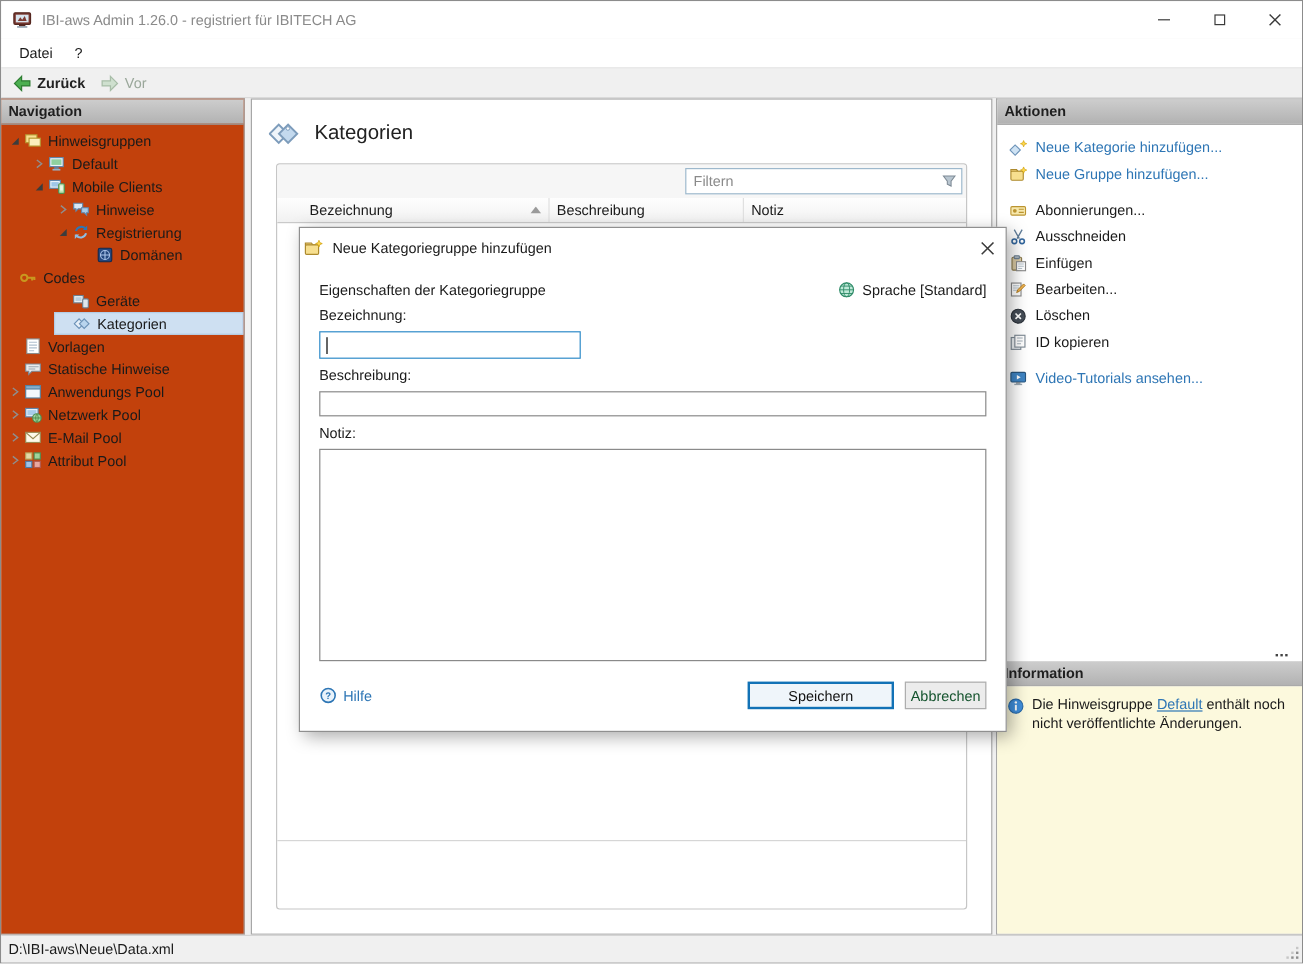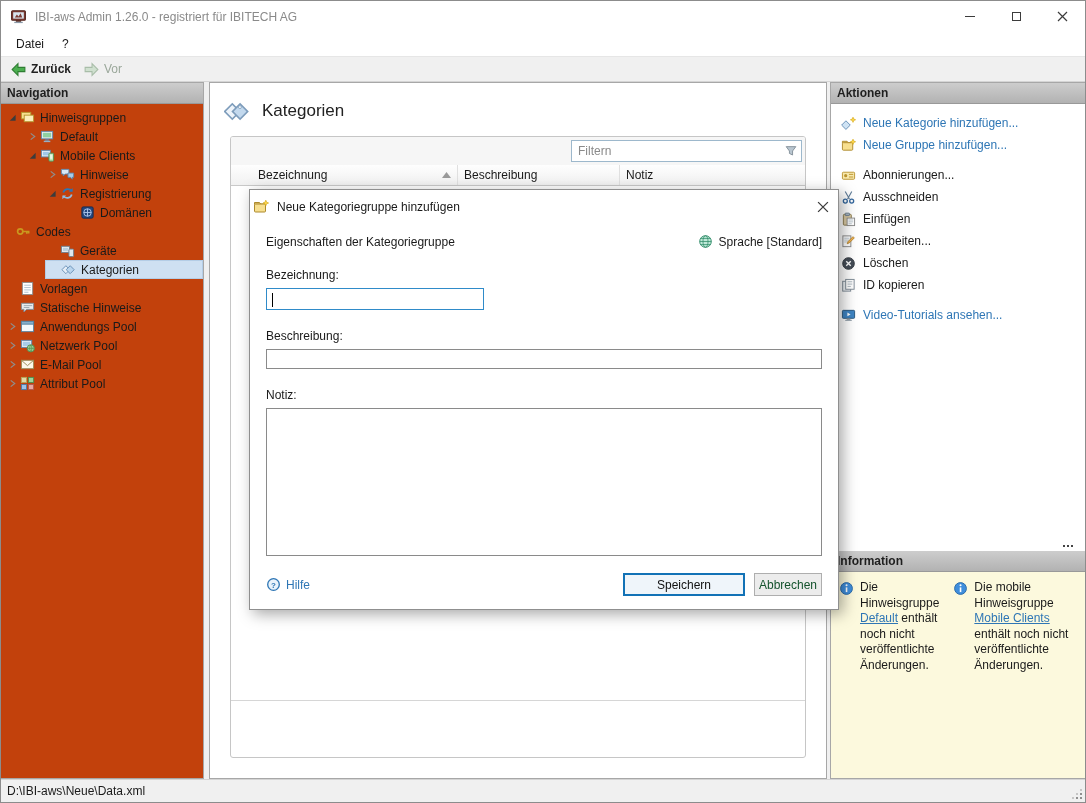--- a/index.html
+++ b/index.html
@@ -69,21 +69,21 @@
 .statusbar{flex:0 0 23px;background:#f0f0f0;border-top:1px solid #d4d4d4;display:flex;align-items:center;padding-left:6px;position:relative}
 .grip{position:absolute;right:2px;bottom:2px;width:11px;height:11px}
 .grip::before{content:"";position:absolute;left:8px;top:8px;width:2px;height:2px;background:#8f8f8f;box-shadow:0 -4px 0 #8f8f8f,-4px 0 0 #8f8f8f,0 -8px 0 #c6c6c6,-8px 0 0 #c6c6c6,-4px -4px 0 #c6c6c6}
 
 .dialog{position:absolute;left:248px;top:188px;width:590px;height:421px;background:#fff;border:1px solid #8f8f8f;box-shadow:4px 4px 14px rgba(0,0,0,.35);z-index:50;display:flex;flex-direction:column;padding:0 16px 13px}
 .dlg-titlebar{flex:0 0 34px;display:flex;align-items:center;margin:0 -16px;padding:0 3px}
 .dlg-title{margin-left:8px}
 .dlg-close{margin-left:auto;width:24px;height:24px;display:flex;align-items:center;justify-content:center}
 .dlg-props{display:flex;justify-content:space-between;align-items:center;margin-top:10px}
 .lang{display:flex;align-items:center;gap:6px}
-.fld-label{margin-top:19px}
+.fld-label{margin-top:7px}
 .textbox{height:23px;border:1px solid #8a8a8a;background:#fff;margin-top:6px;font:inherit;padding:2px 4px}
 .textbox.focused{border-color:#2f8bc9}
 #bez{width:218px}
 #besch{width:100%;height:21px}
 .caret{display:block;width:1px;height:14px;background:#000;margin:2px 0 0 1px}
 .notiz{width:100%;height:177px;border:1px solid #8a8a8a;margin-top:6px;resize:none;font:inherit;padding:3px}
 .dlg-footer{display:flex;align-items:center;margin-top:17px}
 .help-link{display:flex;align-items:center;gap:5px;color:#2e76b5}
 .btn{height:23px;font:inherit;display:flex;align-items:center;justify-content:center;cursor:default}
 .btn-save{width:122px;margin-left:auto;background:#eff5fa;border:2px solid #1272b6;color:#111}
@@ -546,28 +546,20 @@
       </div>
       <div class="panel-header">Information</div>
       <div class="info-body">
         <div class="info-item">
           <span class="info-icon"><svg width="15" height="15" viewBox="0 0 16 16">
                 <circle cx="8" cy="8" r="6.3" fill="#3f8edc" stroke="#2a6aa8"></circle>
                 <rect x="7.2" y="6.8" width="1.7" height="5" fill="#fff"></rect>
                 <circle cx="8.05" cy="4.6" r="1.1" fill="#fff"></circle>
               </svg></span>
           <span><span>Die Hinweisgruppe </span><span class="info-link">Default</span><span> enthält noch nicht veröffentlichte Änderungen.</span></span>
-        </div>
-        <div class="info-item">
-          <span class="info-icon"><svg width="15" height="15" viewBox="0 0 16 16">
-                <circle cx="8" cy="8" r="6.3" fill="#3f8edc" stroke="#2a6aa8"></circle>
-                <rect x="7.2" y="6.8" width="1.7" height="5" fill="#fff"></rect>
-                <circle cx="8.05" cy="4.6" r="1.1" fill="#fff"></circle>
-              </svg></span>
-          <span><span>Die mobile Hinweisgruppe </span><span class="info-link">Mobile Clients</span><span> enthält noch nicht veröffentlichte Änderungen.</span></span>
         </div>
       </div>
     </div>
 
   </div>
 
   <div class="statusbar">
     <span>D:\IBI-aws\Neue\Data.xml</span>
     <span class="grip"></span>
   </div>

